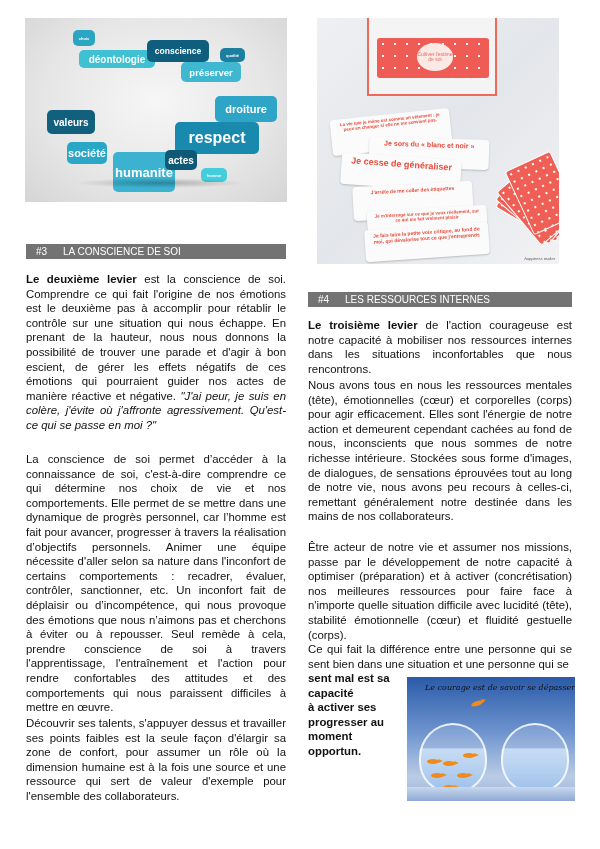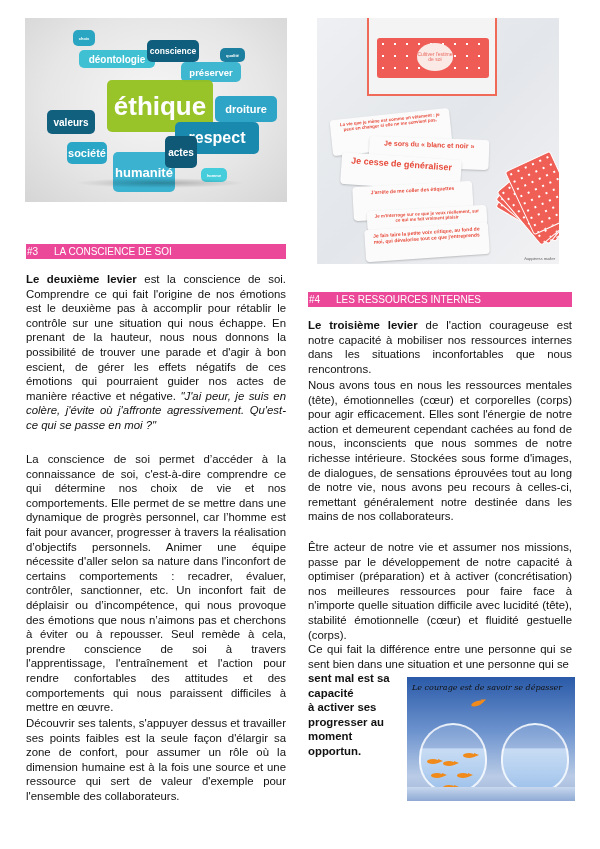--- a/index.html
+++ b/index.html
@@ -41,63 +41,62 @@
     .card {
       position: absolute; background: #fbfbfb; border-radius: 4px; box-shadow: 0 1px 2px rgba(0,0,0,0.2);
       color: #e74c3c; font-size: 6px; font-weight: bold; padding: 3px 5px; text-align: center; line-height: 1.2;
     }
     .fan-card { position: absolute; width: 50px; height: 70px; background: #ef5f56; border-radius: 3px; border: 1px solid #fff;
       background-image: radial-gradient(#fff 0.8px, transparent 1.2px); background-size: 8px 8px; }
     .photo-credit { position: absolute; right: 4px; bottom: 3px; font-size: 4px; font-style: italic; color: #555; }
 
     
     .section-bar {
-      position: absolute; height: 15px; background: #ec4899; color: #fff;
-      font-size: 10px; line-height: 15px; padding-left: 1px; font-family: "Liberation Sans", sans-serif;
+      position: absolute; height: 15px; background: #737373; color: #fff;
+      font-size: 10px; line-height: 15px; padding-left: 10px; font-family: "Liberation Sans", sans-serif;
       letter-spacing: 0px;
     }
     .section-bar .num { display: inline-block; width: 27px; }
 
     .para {
       position: absolute; font-size: 11.4px; line-height: 14.6px; text-align: justify;
       font-family: "Liberation Sans", sans-serif; color: #111;
     }
     .para b { font-weight: bold; }
     .para i { font-style: italic; }
 
     
     .img-fish {
       position: absolute; left: 407px; top: 677px; width: 168px; height: 124px;
       background: linear-gradient(180deg, #2a5aa8 0%, #6f95cf 45%, #b9cbe6 80%, #9fb5d8 100%);
       overflow: hidden;
     }
-    .fish-caption { position: absolute; left: 5px; top: 6px; font-size: 8px; font-style: italic; color: #111;
+    .fish-caption { position: absolute; left: 18px; top: 6px; font-size: 8px; font-style: italic; color: #111;
       font-family: "DejaVu Serif", serif; white-space: nowrap; }
     .bowl { position: absolute; border-radius: 50% 50% 45% 45%; border: 2px solid rgba(255,255,255,0.8);
       background: linear-gradient(180deg, rgba(255,255,255,0.15) 0%, rgba(255,255,255,0.15) 35%, rgba(210,228,248,0.85) 36%, #9cc0ea 100%); }
     .fish { position: absolute; width: 12px; height: 5px; background: #f08a1b; border-radius: 50%; }
     .fish::after { content: ""; position: absolute; right: -4px; top: 0; border-left: 5px solid #f08a1b; border-top: 2.5px solid transparent; border-bottom: 2.5px solid transparent; }
     .table-edge { position: absolute; left: 0; bottom: 0; width: 100%; height: 14px; background: linear-gradient(180deg, #c8d8ee, #8ea9d4); }
   </style>
 </head>
 <body>
 
 <div class="img-ethique">
   <div class="bubble" style="left:48px;top:12px;width:22px;height:16px;background:#2aa6c2;font-size:4px;">choix</div>
   <div class="bubble" style="left:54px;top:32px;width:76px;height:18px;background:#3fc0d3;font-size:10px;">déontologie</div>
-  <div class="bubble" style="left:122px;top:22px;width:52px;height:22px;background:#0f5e7d;font-size:8.5px;">conscience</div>
+  <div class="bubble" style="left:122px;top:22px;width:62px;height:22px;background:#0f5e7d;font-size:8.5px;">conscience</div>
   <div class="bubble" style="left:195px;top:30px;width:25px;height:14px;background:#1d7f9f;font-size:4px;">qualité</div>
   <div class="bubble" style="left:156px;top:44px;width:60px;height:20px;background:#3fb7d1;font-size:9.5px;">préserver</div>
-  <div class="bubble" style="left:82px;top:62px;width:106px;height:52px;background:#94c11f;font-size:26px;opacity:0.95;">éthique</div>
   <div class="bubble" style="left:22px;top:84px;width:48px;height:24px;background:#10607e;font-size:10px;margin-top:8px;">valeurs</div>
   <div class="bubble" style="left:190px;top:78px;width:62px;height:26px;background:#2ea4c6;font-size:11px;">droiture</div>
   <div class="bubble" style="left:150px;top:104px;width:84px;height:32px;background:#1a89ae;font-size:16px;">respect</div>
   <div class="bubble" style="left:42px;top:124px;width:40px;height:22px;background:#2aa6c6;font-size:11px;">société</div>
   <div class="bubble" style="left:88px;top:134px;width:62px;height:40px;background:#3bb2d0;font-size:13px;">humanité</div>
-  <div class="bubble" style="left:140px;top:118px;width:32px;height:32px;background:#0f5977;font-size:10px;text-align:right;">actes</div>
+  <div class="bubble" style="left:140px;top:132px;width:32px;height:20px;background:#0f5977;font-size:10px;text-align:right;">actes</div>
   <div class="bubble" style="left:176px;top:150px;width:26px;height:14px;background:#45cddc;font-size:4px;">homme</div>
   <div class="shadow-ellipse"></div>
 </div>
 
 <div class="img-cartes">
   <div class="box">
     <div class="box-lid">
       <div class="box-oval">Cultiver l'estime de soi</div>
     </div>
   </div>

